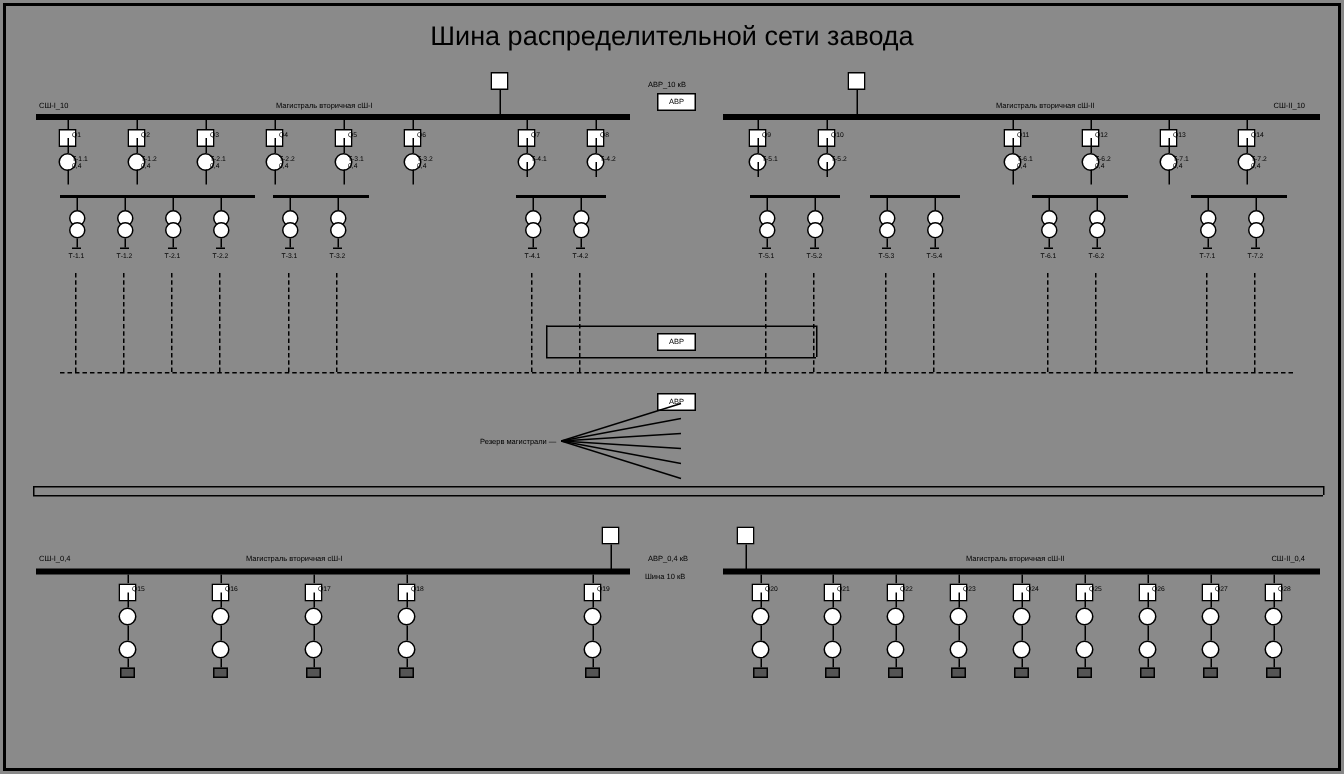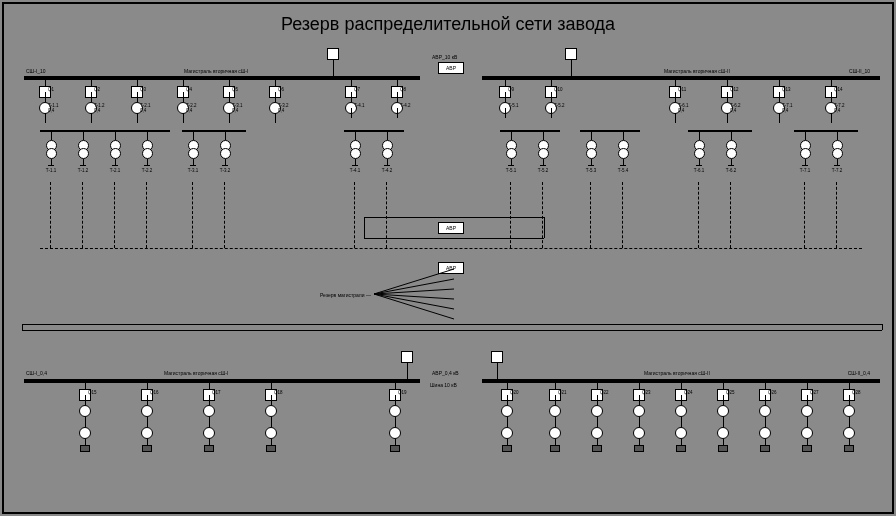--- a/index.html
+++ b/index.html
@@ -116,21 +116,21 @@
     border:1px solid #000;
     background:#555;
     margin: 0 auto;
   }
 </style>
 </head>
 <body>
 
 <div class="frame">
 
-  <div class="title">Резерв распределительной сети завода</div>
+  <div class="title">Шина распределительной сети завода</div>
 
   <div class="lbl" style="left:22px; top:64px;">СШ-I_10</div>
   <div class="lbl" style="left:180px; top:64px;">Магистраль вторичная сШ-I</div>
   <div class="lbl" style="left:660px; top:64px;">Магистраль вторичная сШ-II</div>
   <div class="lbl" style="right:22px; top:64px;">СШ-II_10</div>
 
   <div class="bus" style="left:20px; width:396px; top:72px;"></div>
   <div class="bus" style="left:478px; width:398px; top:72px;"></div>
 
   <div class="lbl" style="left:428px; top:50px;">АВР_10 кВ</div>

